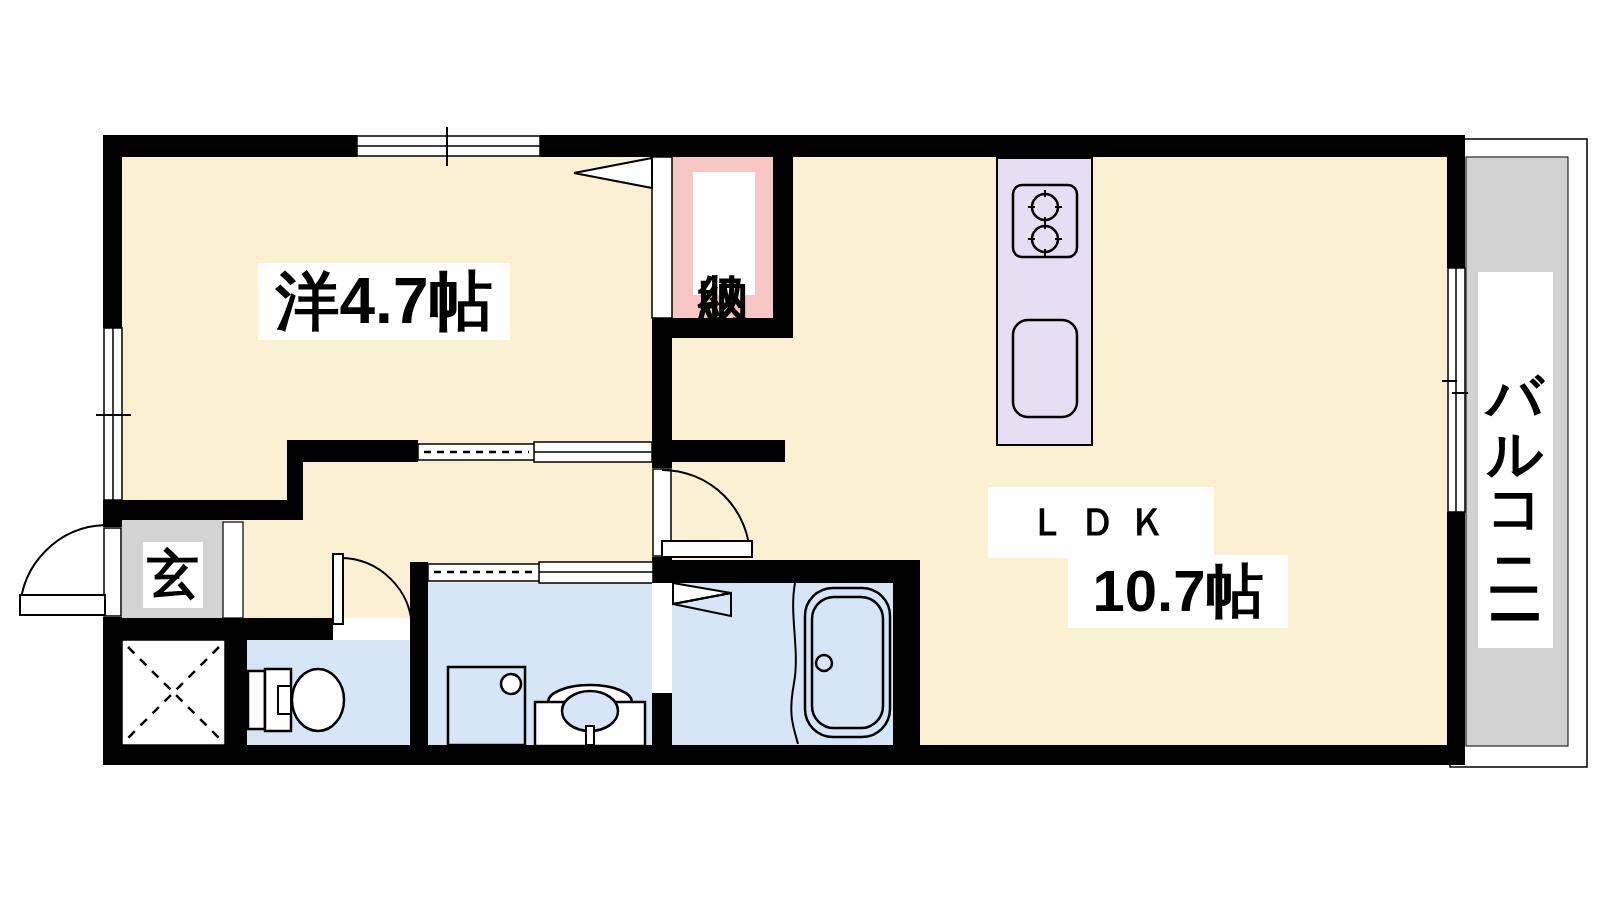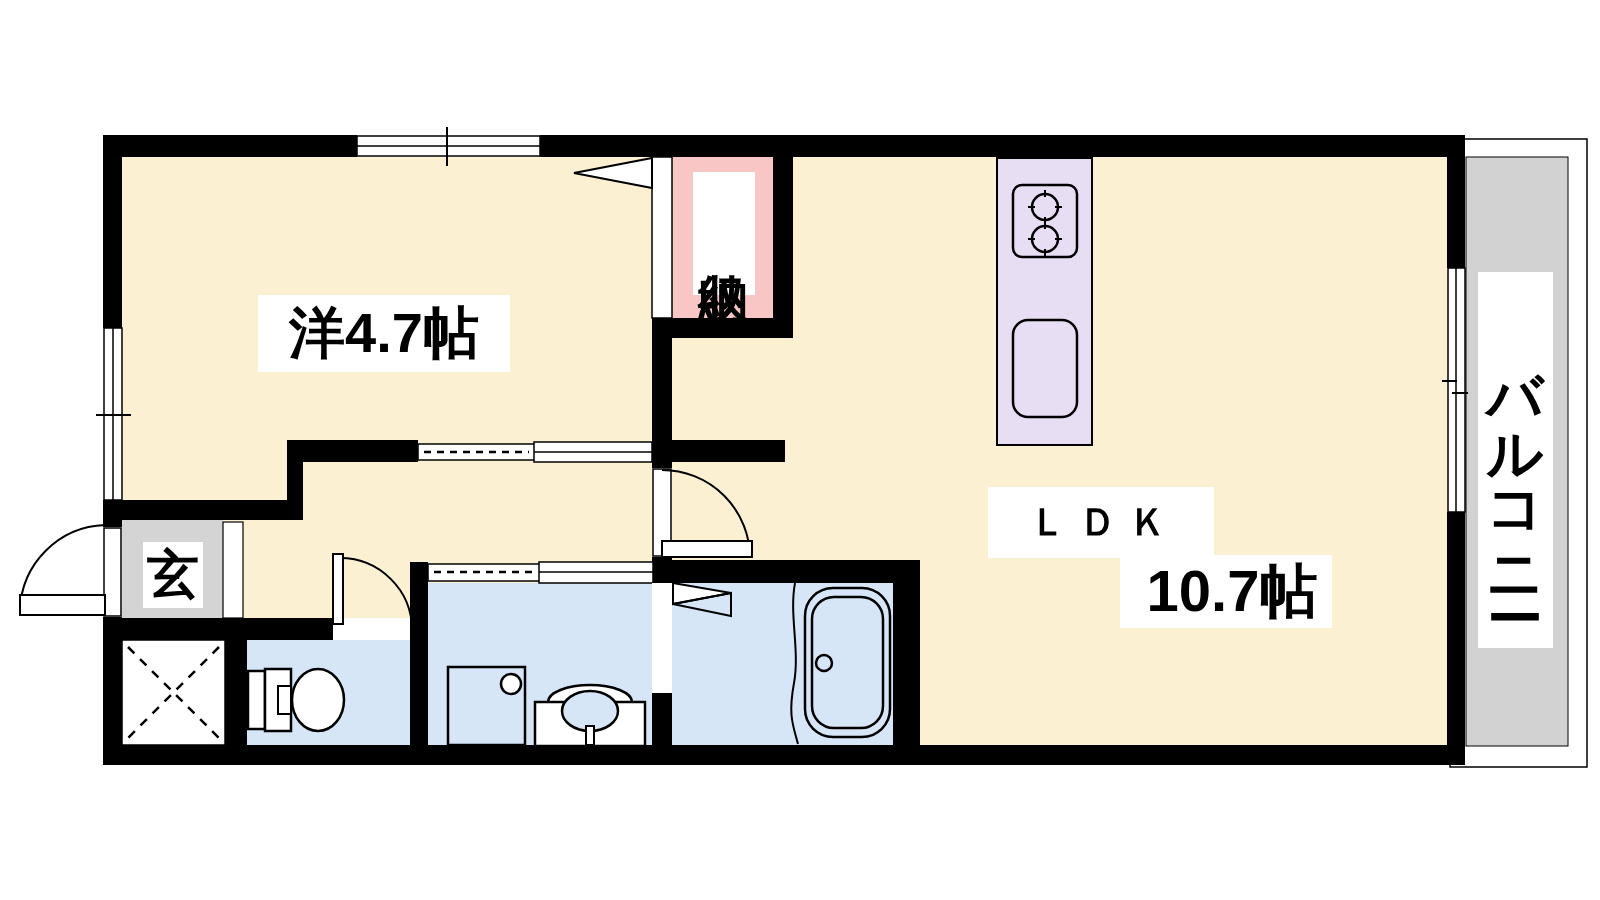--- a/index.html
+++ b/index.html
@@ -2,23 +2,23 @@
 <html><head>
 <meta charset="utf-8">
 <style>
   html,body{margin:0;padding:0;background:#ffffff;}
   #stage{position:relative;width:1600px;height:900px;background:#ffffff;overflow:hidden;
          font-family:"Liberation Sans","DejaVu Sans",sans-serif;}
   #plan-svg{position:absolute;left:0;top:0;}
   .room-label{position:absolute;background:#ffffff;display:flex;align-items:center;justify-content:center;
               font-weight:bold;color:#000;white-space:nowrap;}
   .vertical .vtxt{writing-mode:vertical-rl;text-orientation:mixed;}
-  #label-western{left:258px;top:263px;width:252px;height:77px;font-size:56px;margin-top:32px;}
+  #label-western{left:258px;top:263px;width:252px;height:77px;font-size:64px;}
   #label-ldk{left:988px;top:487px;width:220px;height:71px;font-size:38px;letter-spacing:12px;padding-left:6px;}
-  #label-ldk-size{left:1120px;top:555px;width:200px;height:73px;font-size:58px;padding-left:12px;}
+  #label-ldk-size{left:1068px;top:555px;width:220px;height:73px;font-size:58px;}
   #label-closet{left:693px;top:172px;width:62px;height:123px;font-size:50px;}
   #label-balcony{left:1478px;top:272px;width:75px;height:376px;font-size:56px;}
   #label-entrance{left:143px;top:542px;width:60px;height:66px;font-size:52px;}
 </style>
 </head>
 <body>
 
 <div id="stage">
 
 <svg id="plan-svg" width="1600" height="900" viewBox="0 0 1600 900">

